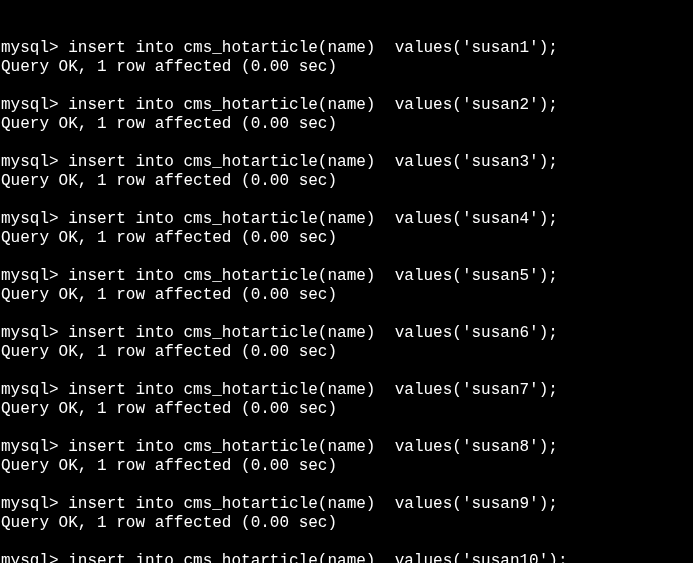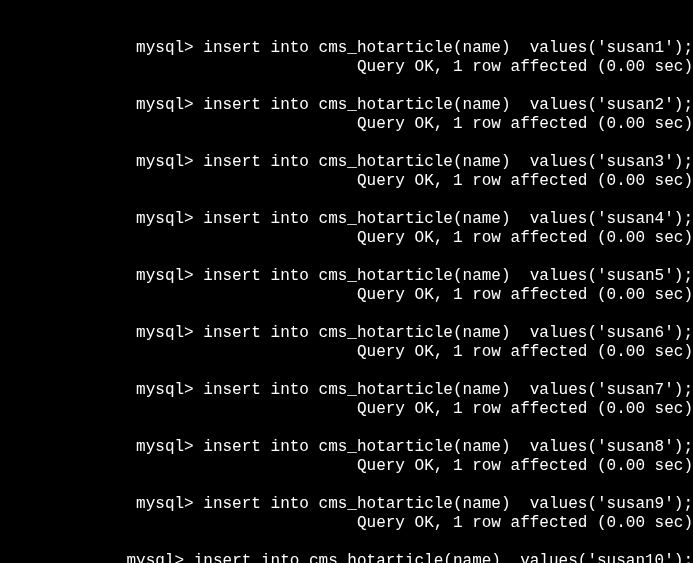--- a/index.html
+++ b/index.html
@@ -28,21 +28,20 @@
     letter-spacing: 0px;
   }
   .block {
     display: block;
   }
   .line {
     display: block;
     height: 19px;
     line-height: 19px;
     white-space: pre;
-    text-align: right;
   }
   .line.blank {
     height: 19px;
   }
   .prompt,
   .command-text,
   .result-text {
     white-space: pre;
   }
 </style>

